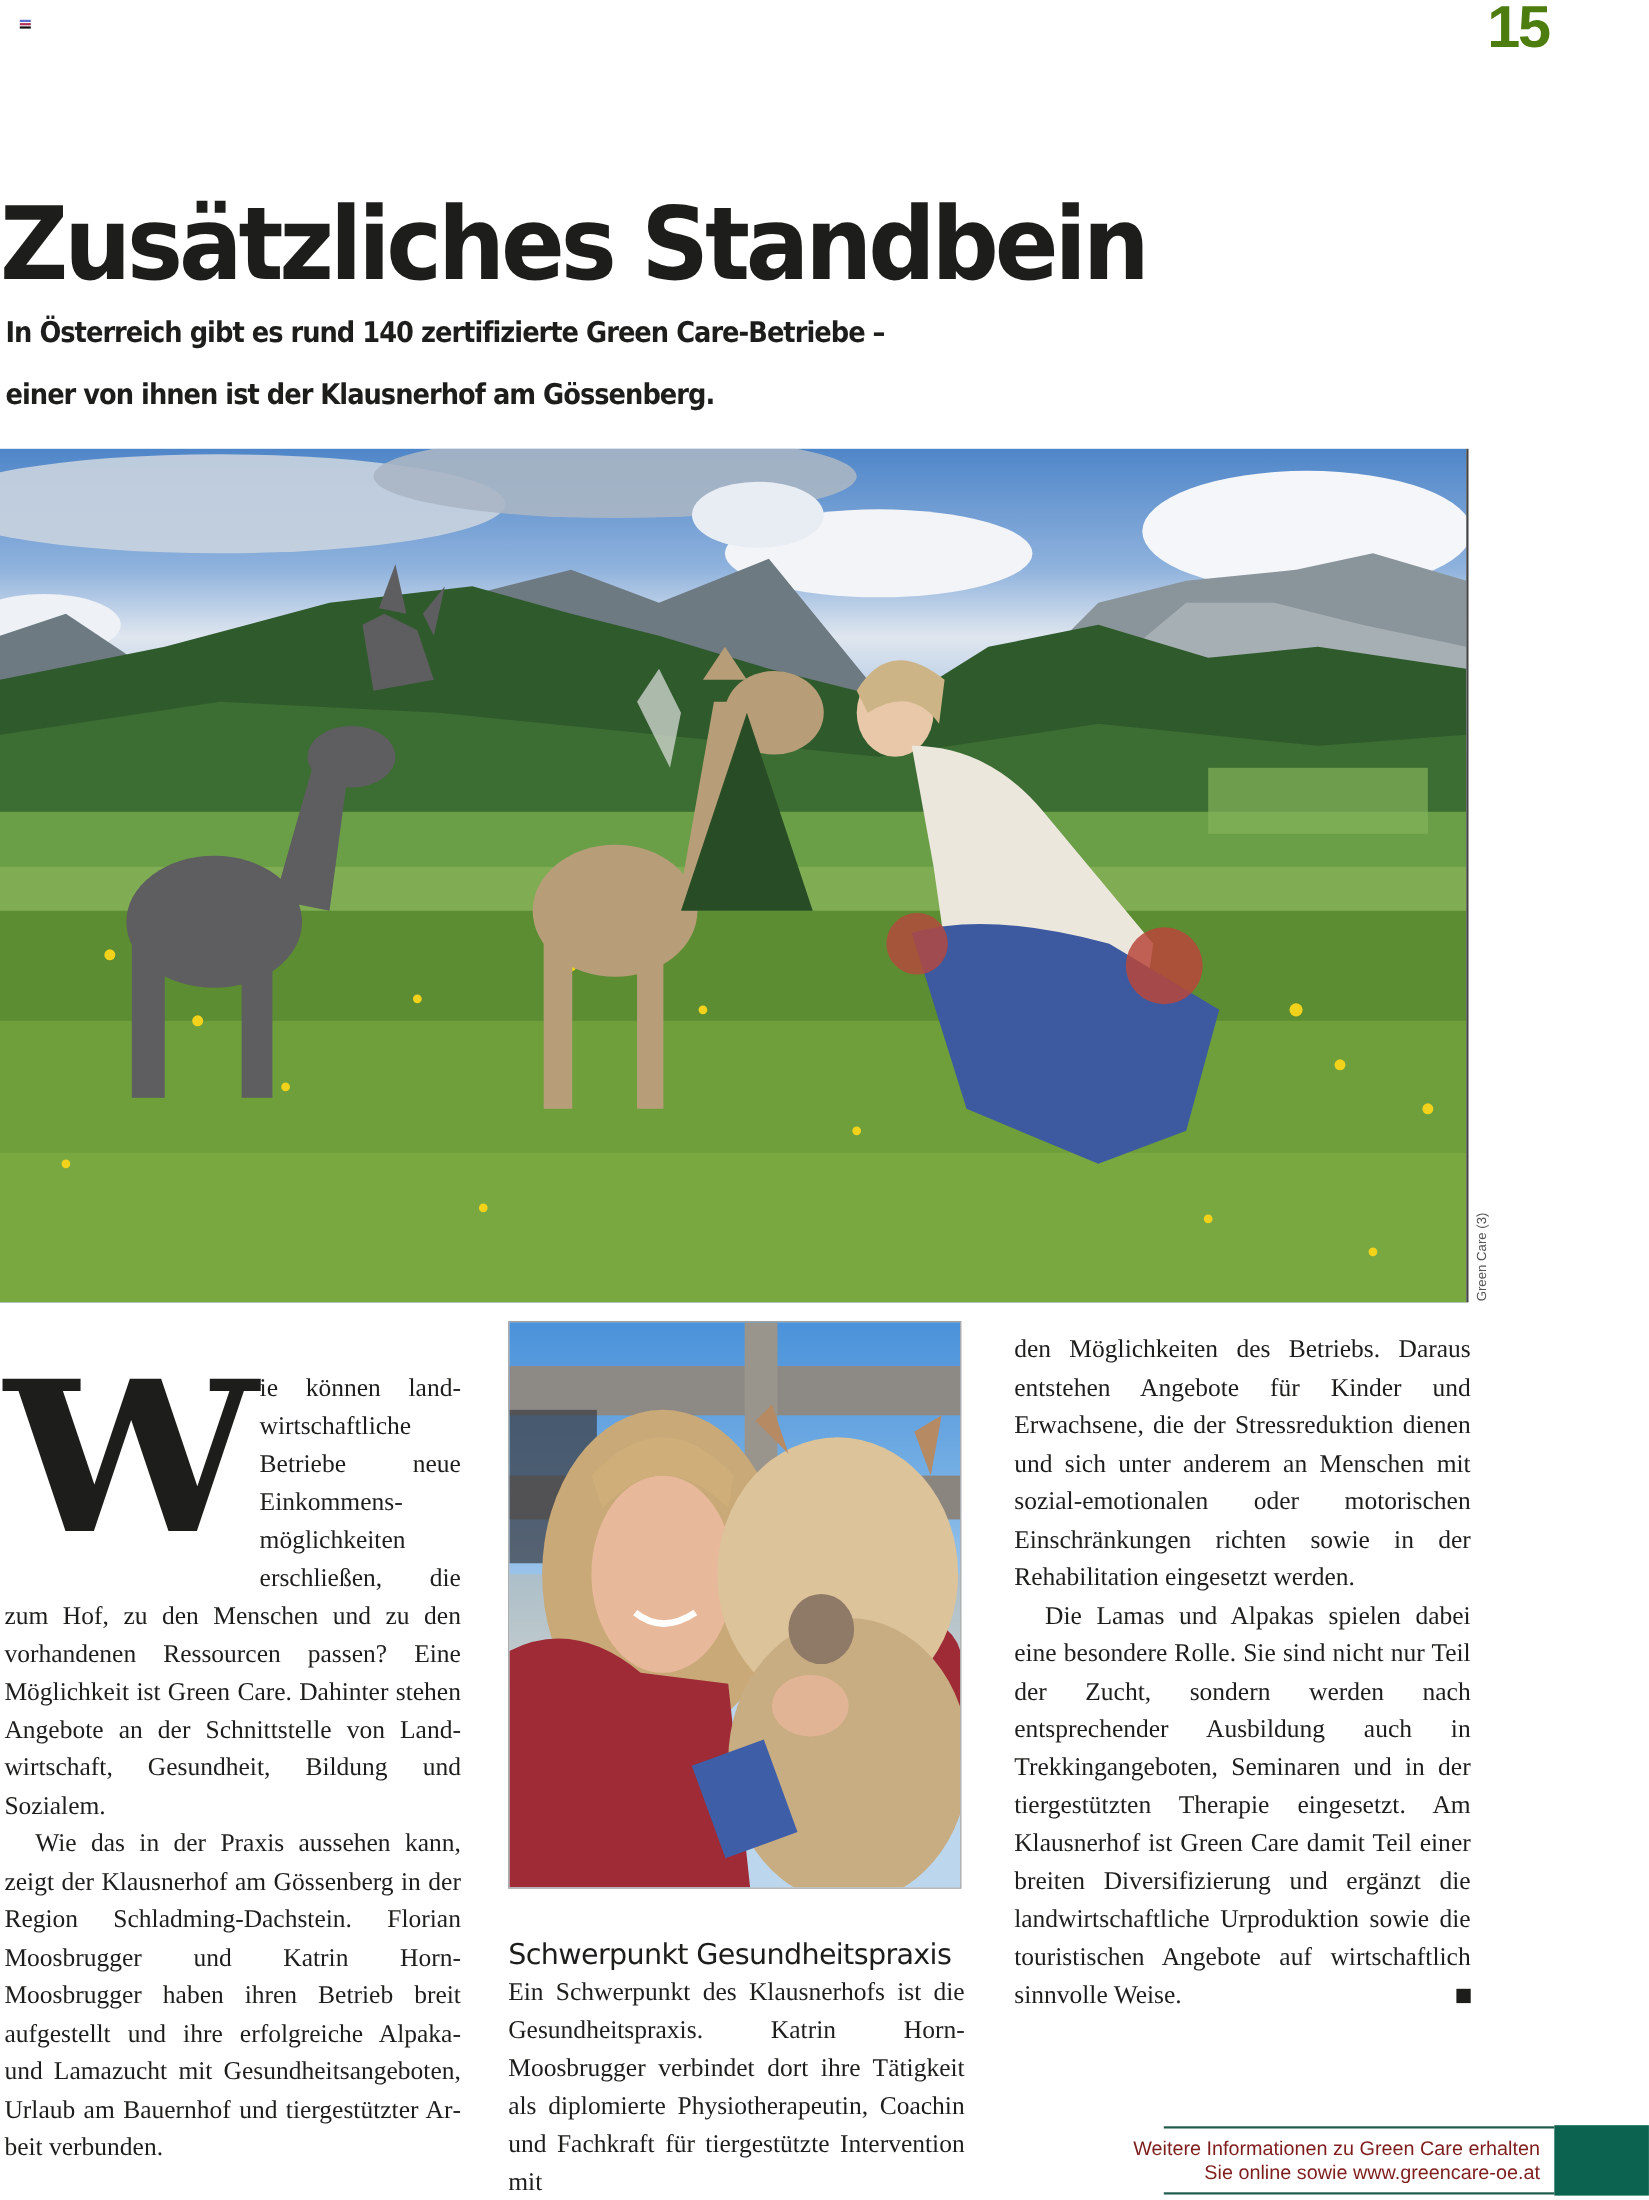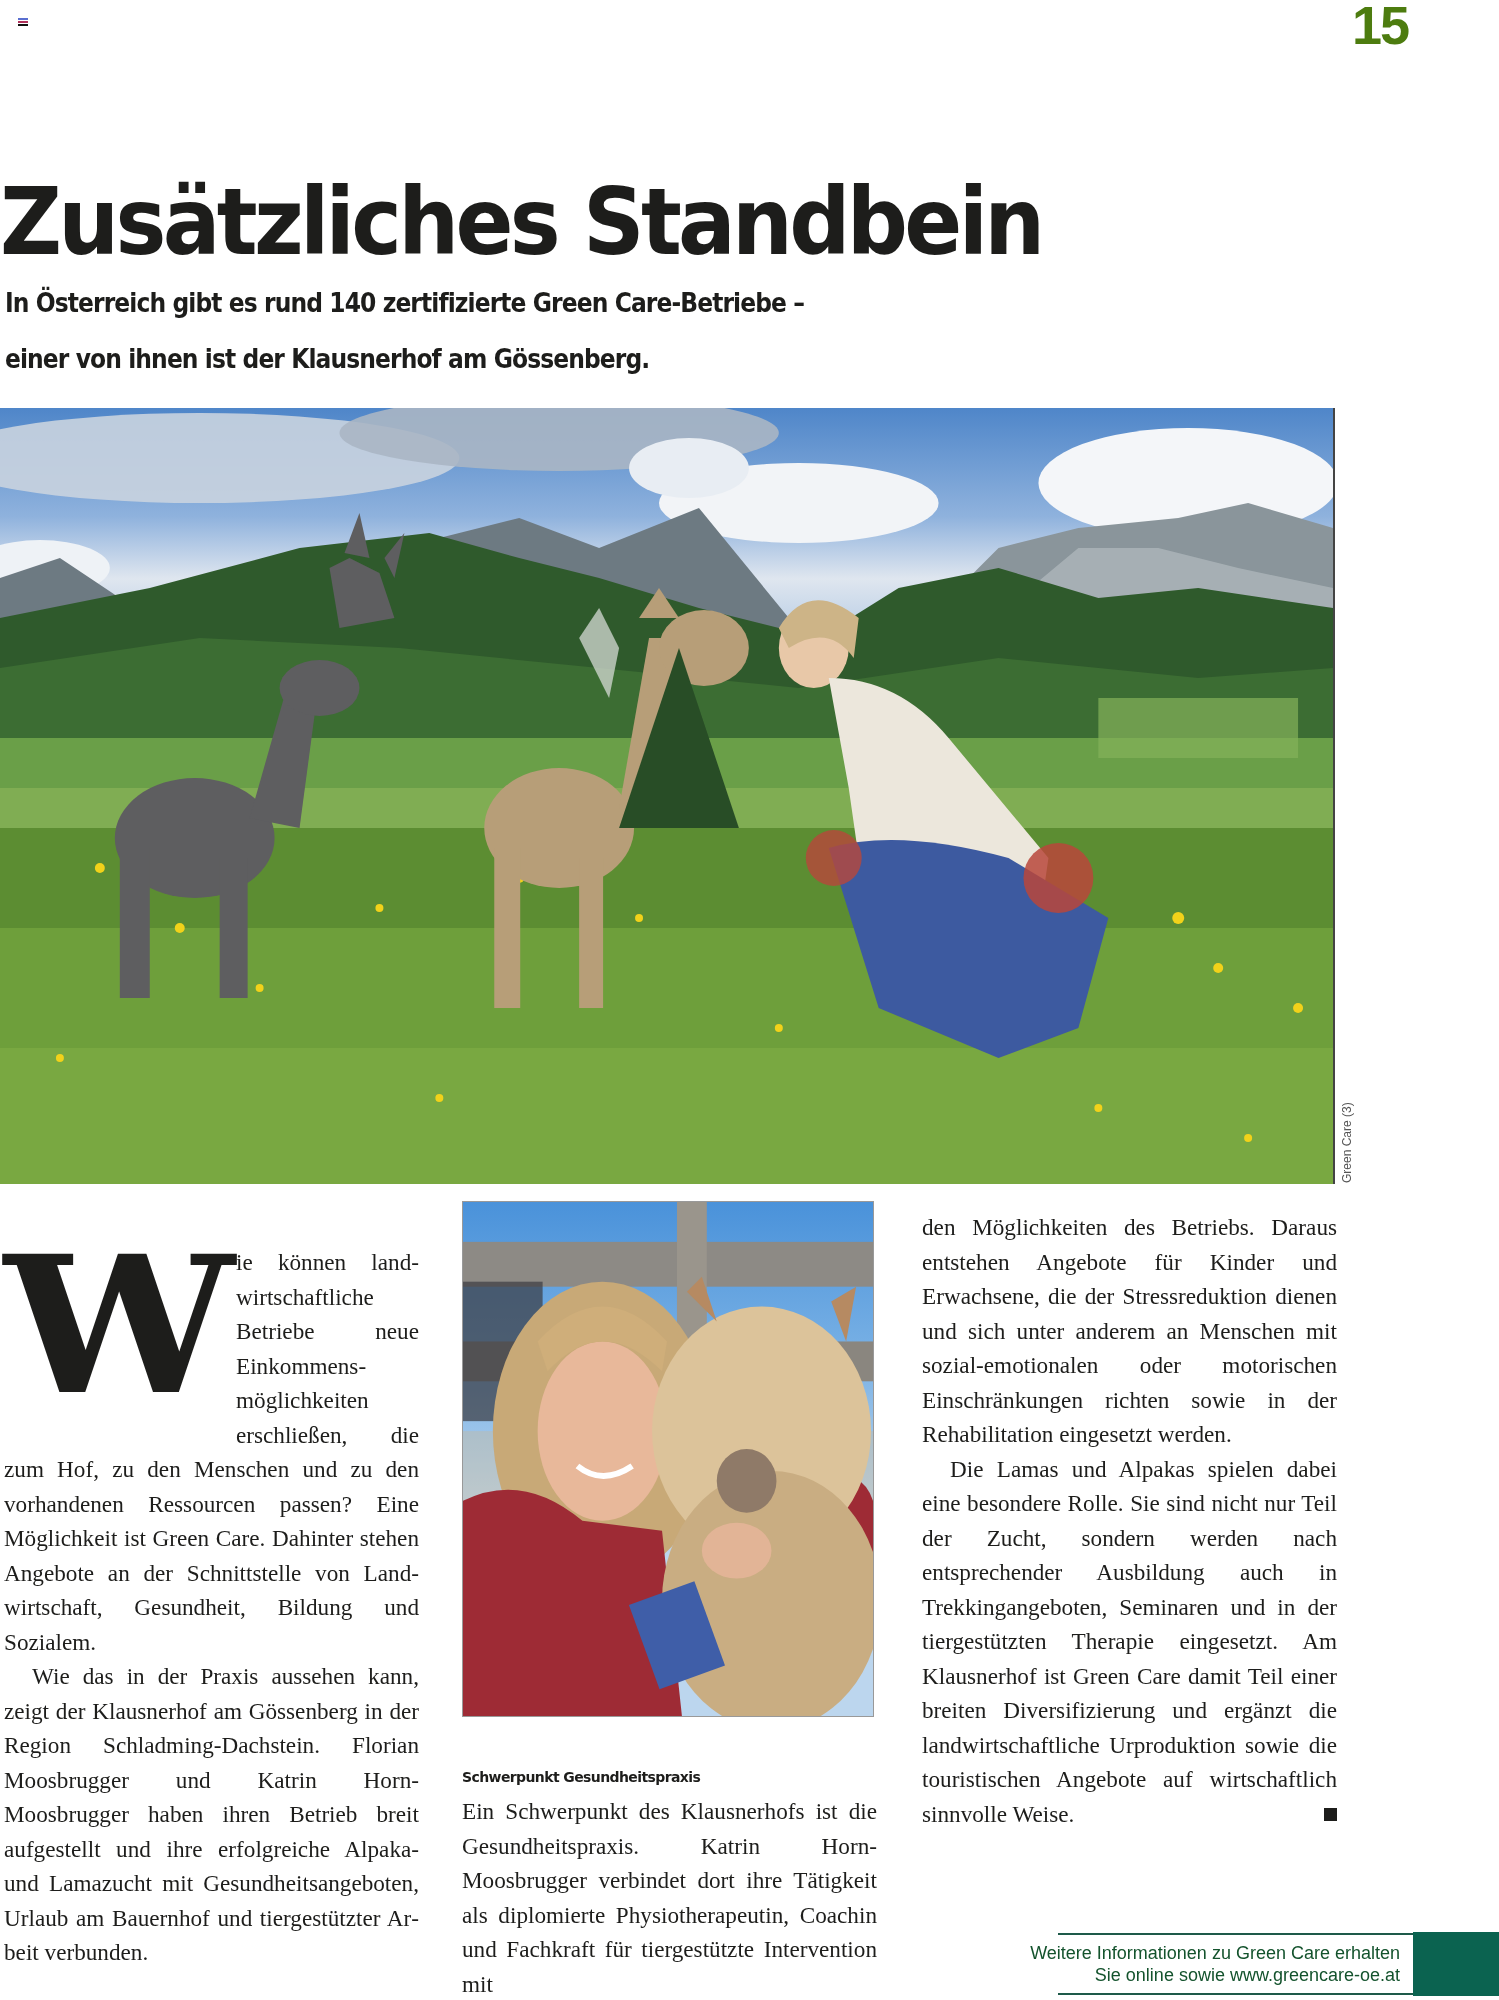--- a/index.html
+++ b/index.html
@@ -66,35 +66,35 @@
   
   .small-photo {
     position: absolute; left: 462px; top: 1201px; width: 412px; height: 516px;
     overflow: hidden; border: 1px solid #999;
     background: linear-gradient(180deg, #4a92da 0%, #79b1e5 30%, #bcd6ee 60%);
   }
   .small-photo svg { position: absolute; left: 0; top: 0; width: 100%; height: 100%; }
 
   .col2 { left: 462px; top: 1760px; width: 415px; font-size: 23.2px; line-height: 34.5px; text-align: justify; }
   .section-heading {
-    font-family: "DejaVu Sans", sans-serif; font-weight: bold; font-size: 14px;
+    font-family: "DejaVu Sans", sans-serif; font-weight: normal; font-size: 26px;
     line-height: 34px; letter-spacing: -0.6px; text-align: left; white-space: nowrap;
   }
 
   .end-mark { display: inline-block; width: 13px; height: 13px; background: #1d1d1b; float: right; margin-top: 11px; }
 
   
   .info-box {
     position: absolute; left: 1058px; top: 1933px; width: 355px; height: 62px;
     border-top: 2px solid #1e5a4a; border-bottom: 2px solid #1e5a4a;
   }
   .info-text {
     position: absolute; right: 1px; top: 1942px;
     font-family: "Liberation Sans", sans-serif; font-size: 18px; line-height: 22px;
-    color: #14532d; text-align: right; white-space: nowrap;
+    color: #7f1d1d; text-align: right; white-space: nowrap;
   }
   .info-text.wrapper { left: 960px; width: 440px; right: auto; }
   .green-block { position: absolute; left: 1413px; top: 1932px; width: 86px; height: 64px; background: #0b6350; }
 </style>
 </head>
 <body>
 
 <div class="corner-mark">
   <span class="m1"></span>
     <span class="m2"></span>

